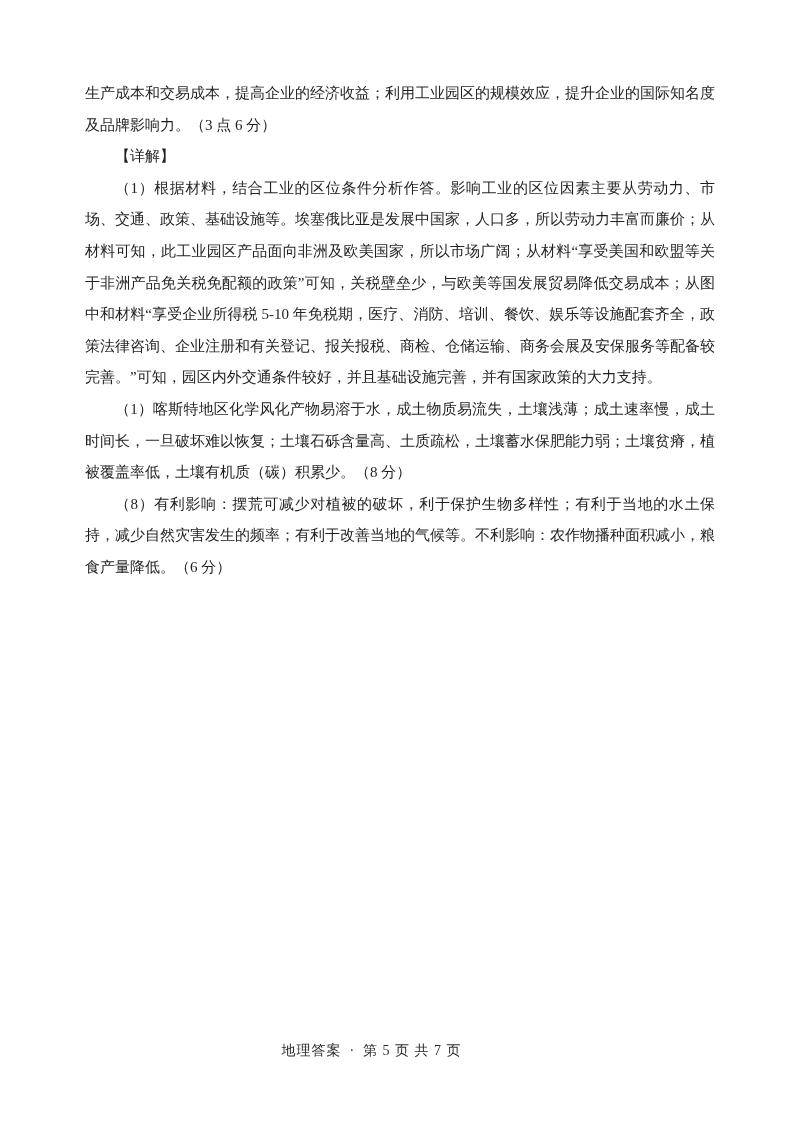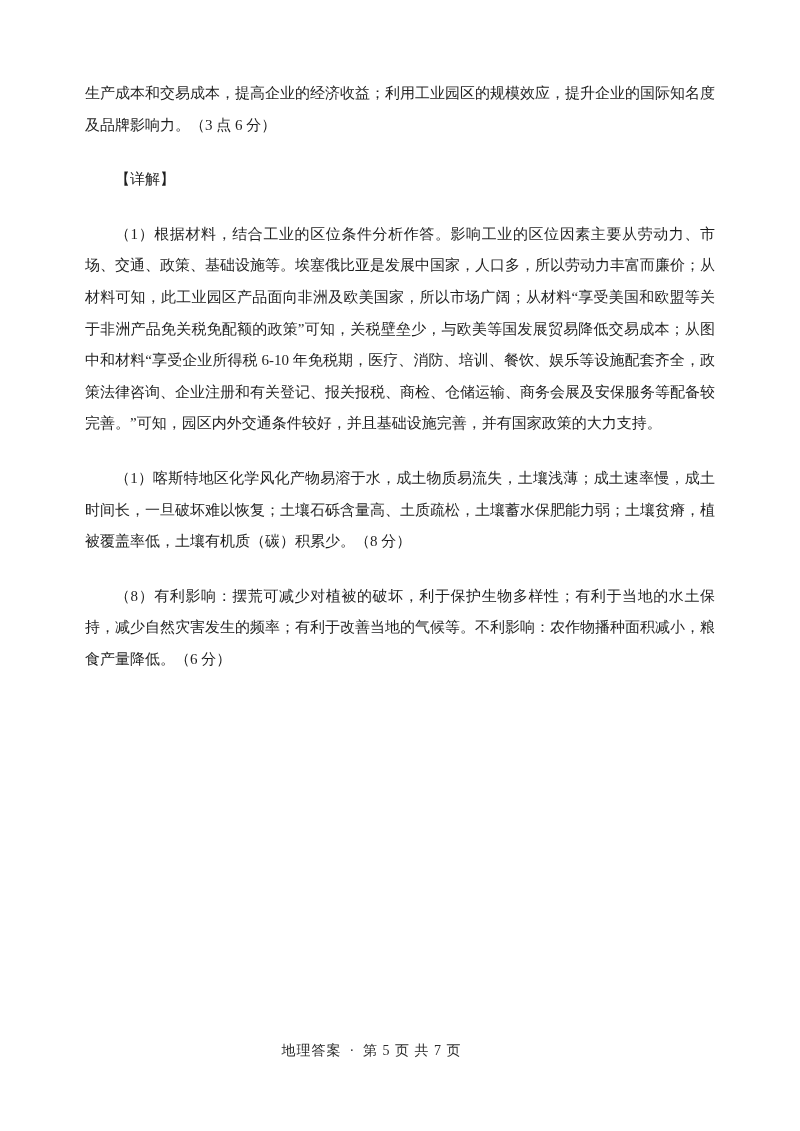--- a/index.html
+++ b/index.html
@@ -31,21 +31,20 @@
   .para {
     margin: 0;
     font-size: 15px;
     line-height: 31.6px;
     text-align: justify;
     text-justify: inter-character;
     word-break: break-all;
   }
   .indent {
     text-indent: 2em;
-    margin-top: 23px;
   }
   .footer {
     position: absolute;
     left: 0;
     top: 1042px;
     width: 743px;
     text-align: center;
     font-size: 14px;
     color: #2a2a2a;
     letter-spacing: 1px;
@@ -55,21 +54,21 @@
   }
 </style>
 </head>
 <body>
 
 <div class="page">
 
   <div class="content">
     <p class="para">生产成本和交易成本，提高企业的经济收益；利用工业园区的规模效应，提升企业的国际知名度及品牌影响力。（3 点 6 分）</p>
     <p class="para indent">【详解】</p>
-    <p class="para indent">（1）根据材料，结合工业的区位条件分析作答。影响工业的区位因素主要从劳动力、市场、交通、政策、基础设施等。埃塞俄比亚是发展中国家，人口多，所以劳动力丰富而廉价；从材料可知，此工业园区产品面向非洲及欧美国家，所以市场广阔；从材料“享受美国和欧盟等关于非洲产品免关税免配额的政策”可知，关税壁垒少，与欧美等国发展贸易降低交易成本；从图中和材料“享受企业所得税 6-10 年免税期，医疗、消防、培训、餐饮、娱乐等设施配套齐全，政策法律咨询、企业注册和有关登记、报关报税、商检、仓储运输、商务会展及安保服务等配备较完善。”可知，园区内外交通条件较好，并且基础设施完善，并有国家政策的大力支持。</p>
+    <p class="para indent">（1）根据材料，结合工业的区位条件分析作答。影响工业的区位因素主要从劳动力、市场、交通、政策、基础设施等。埃塞俄比亚是发展中国家，人口多，所以劳动力丰富而廉价；从材料可知，此工业园区产品面向非洲及欧美国家，所以市场广阔；从材料“享受美国和欧盟等关于非洲产品免关税免配额的政策”可知，关税壁垒少，与欧美等国发展贸易降低交易成本；从图中和材料“享受企业所得税 5-10 年免税期，医疗、消防、培训、餐饮、娱乐等设施配套齐全，政策法律咨询、企业注册和有关登记、报关报税、商检、仓储运输、商务会展及安保服务等配备较完善。”可知，园区内外交通条件较好，并且基础设施完善，并有国家政策的大力支持。</p>
     <p class="para indent">（1）喀斯特地区化学风化产物易溶于水，成土物质易流失，土壤浅薄；成土速率慢，成土时间长，一旦破坏难以恢复；土壤石砾含量高、土质疏松，土壤蓄水保肥能力弱；土壤贫瘠，植被覆盖率低，土壤有机质（碳）积累少。（8 分）</p>
     <p class="para indent">（8）有利影响：摆荒可减少对植被的破坏，利于保护生物多样性；有利于当地的水土保持，减少自然灾害发生的频率；有利于改善当地的气候等。不利影响：农作物播种面积减小，粮食产量降低。（6 分）</p>
   </div>
 
   <div class="footer">
     <span>地理答案</span><span>·</span><span>第 5 页 共 7 页</span>
   </div>
 
 </div>
 

